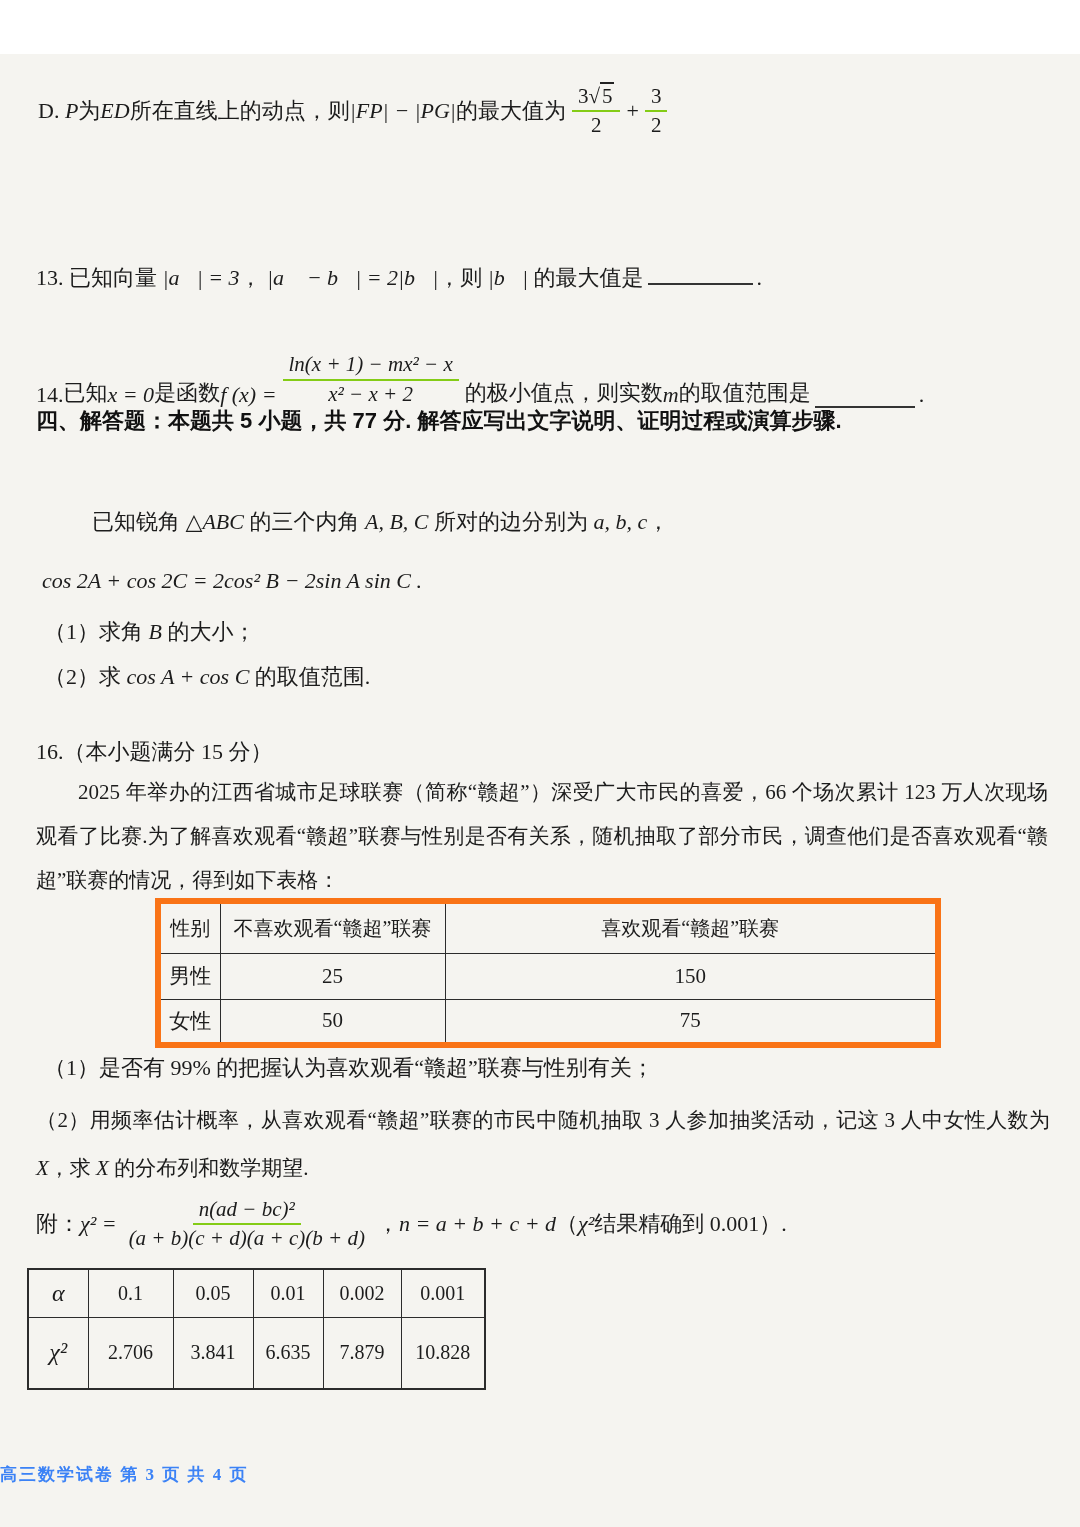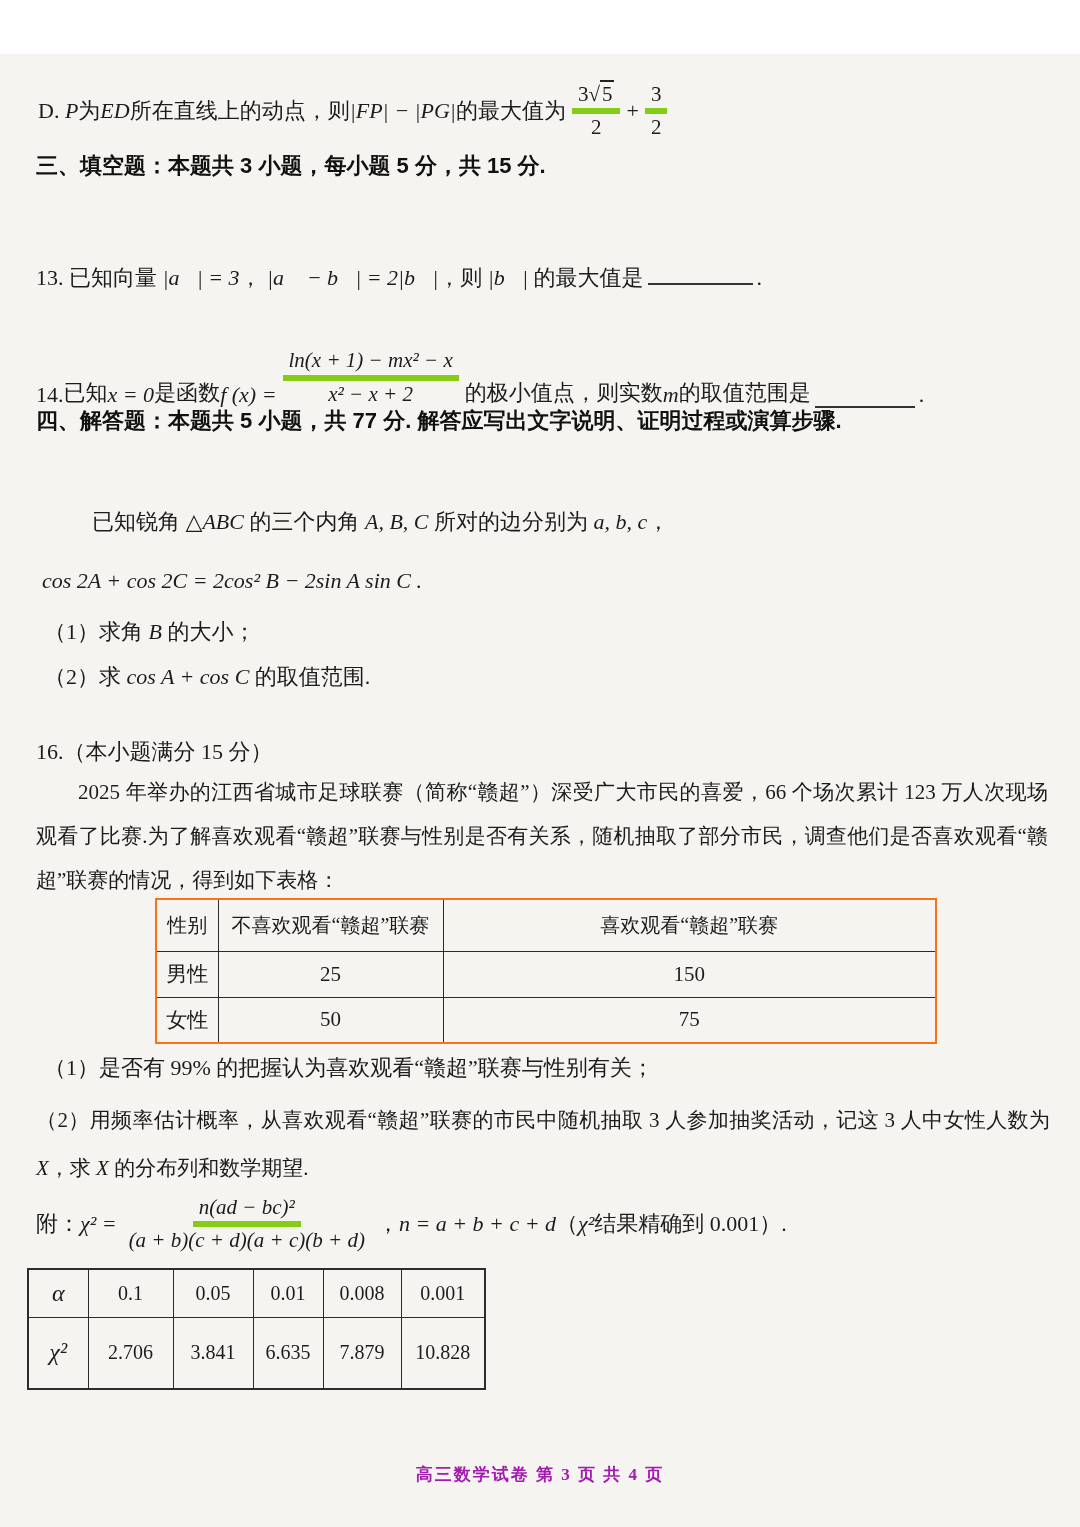--- a/index.html
+++ b/index.html
@@ -13,44 +13,44 @@
   .paper {
     position:absolute; left:0; top:54px; width:1080px; height:1473px;
     background:#f5f4f0;
   }
   .row { position:absolute; z-index:2; display:flex; align-items:center; white-space:nowrap; font-size:22px; }
   .textline { position:absolute; z-index:2; font-size:22px; white-space:nowrap; }
   .para { position:absolute; z-index:2; font-size:21px; text-align:justify; }
   .heading { font-family:"Liberation Sans","DejaVu Sans",sans-serif; font-weight:700; font-size:22px; color:#111; }
   .m { font-style:italic; }
   .frac { display:inline-flex; flex-direction:column; align-items:center; text-align:center; margin:0 6px; font-size:21px; line-height:1.3; vertical-align:middle; }
-  .fnum { border-bottom:6px solid #84cc16; padding:0 6px; }
+  .fnum { border-bottom:2px solid #84cc16; padding:0 6px; }
   .fden { padding:0 6px; }
   .sqrt-arg { border-top:2px solid #222; padding:0 2px; }
   .blank { display:inline-block; border-bottom:2px solid #333; height:22px; vertical-align:baseline; margin:0 4px; }
   .b115 { width:115px; } .b105 { width:105px; } .b100 { width:100px; }
   table { border-collapse:collapse; z-index:2; position:absolute; background:transparent; }
   td { border:1.5px solid #2c2c2c; text-align:center; vertical-align:middle; font-size:20px; padding:0 4px; }
-  .t1 { border:2px solid #f97316; left:155px; top:898px; width:780px; table-layout:fixed; }
+  .t1 { border:6px solid #f97316; left:155px; top:898px; width:780px; table-layout:fixed; }
   .t1 td:nth-child(1){ width:62px; }
   .t1 td:nth-child(2){ width:225px; }
   .t1 td:nth-child(3){ width:493px; }
   .t1 tr:nth-child(1) td{ height:52px; }
   .t1 tr:nth-child(2) td, .t1 tr:nth-child(3) td{ height:46px; font-size:21px; }
   .t2 { border:2px solid #2c2c2c; left:27px; top:1268px; width:457px; table-layout:fixed; }
   .t2 td:nth-child(1){ width:60px; }
   .t2 td:nth-child(2){ width:85px; }
   .t2 td:nth-child(3){ width:80px; }
   .t2 td:nth-child(4){ width:70px; }
   .t2 td:nth-child(5){ width:78px; }
   .t2 td:nth-child(6){ width:84px; }
   .t2 tr:nth-child(1) td{ height:48px; }
   .t2 tr:nth-child(2) td{ height:72px; }
   .t2 .sym { font-style:italic; font-size:24px; }
-  .footer { position:absolute; z-index:2; left:0; top:1463px; width:100%; text-align:center; font-size:17px; font-weight:700; color:#a21caf; letter-spacing:2px; }
+  .footer { position:absolute; z-index:2; left:0; top:1463px; width:100%; text-align:left; font-size:17px; font-weight:700; color:#3b82f6; letter-spacing:2px; }
 </style>
 </head>
 <body>
 
 <div class="page">
   <div class="paper"></div>
 
   <div class="row" style="left:38px; top:80px; height:62px;">
     <span>D.</span>&nbsp;
     <span class="m">P</span>
@@ -63,21 +63,20 @@
       <span class="fnum"><span>3</span><span>√</span><span class="sqrt-arg">5</span></span>
       <span class="fden">2</span>
     </span>
     <span>+</span>
     <span class="frac">
       <span class="fnum">3</span>
       <span class="fden">2</span>
     </span>
   </div>
 
-  <div class="textline heading" style="left:36px; top:151px;">三、填空题：本题共 3 小题，每小题 5 分，共 15 分.</div>
 
 
   <div class="textline" style="left:36px; top:263px;">
     <span>13.</span><span> 已知向量 </span><span class="m">|a⃗| = 3</span><span>， </span><span class="m">|a⃗ − b⃗| = 2|b⃗|</span><span>，则 </span><span class="m">|b⃗|</span><span> 的最大值是</span><span class="blank b105"></span><span>.</span>
   </div>
 
   <div class="row" style="left:36px; top:316px; height:92px;align-items:flex-end;">
     <span>14.</span>
     <span> 已知 </span>
     <span class="m">x = 0</span>
@@ -149,21 +148,21 @@
     <span> 结果精确到 0.001）.</span>
   </div>
 
   <table class="t2">
     <tbody>
         <tr>
       <td class="sym">α</td>
       <td>0.1</td>
       <td>0.05</td>
       <td>0.01</td>
-      <td>0.008</td>
+      <td>0.002</td>
       <td>0.001</td>
     </tr>
     <tr>
       <td class="sym">χ²</td>
       <td>2.706</td>
       <td>3.841</td>
       <td>6.635</td>
       <td>7.879</td>
       <td>10.828</td>
     </tr>

